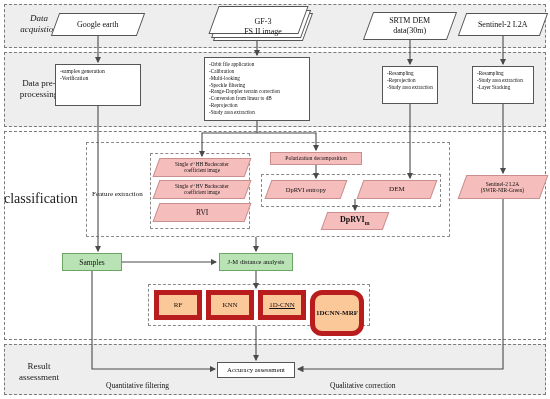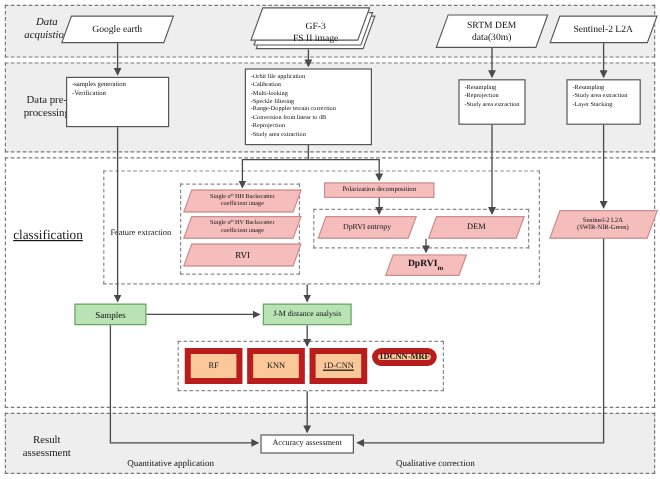--- a/index.html
+++ b/index.html
@@ -48,21 +48,21 @@
 
 <div id="page">
 
   <div class="band grey" style="top:4px;height:44px;"></div>
   <div class="band grey" style="top:52px;height:75px;"></div>
   <div class="band white" style="top:131px;height:209px;"></div>
   <div class="band grey" style="top:344px;height:51px;"></div>
 
   <div class="band-label" style="left:8px;top:13px;width:62px;font-size:9px;font-style:italic;">Data<br>acquistion</div>
   <div class="band-label" style="left:8px;top:78px;width:62px;font-size:9px;">Data pre-<br>processing</div>
-  <div class="band-label" style="left:4px;top:190px;width:72px;font-size:11px;text-decoration:underline;">classification</div>
+  <div class="band-label" style="left:4px;top:190px;width:72px;font-size:14px;">classification</div>
   <div class="band-label" style="left:8px;top:361px;width:62px;font-size:9px;">Result<br>assessment</div>
 
   <div class="node para" style="left:55px;top:13px;width:86px;height:23px;font-size:8px;">
     <span>Google earth</span>
   </div>
 
   <div class="node para stack" style="left:218px;top:13px;width:90px;height:28px;font-size:8px;z-index:2;">
     <span>
       <span>GF-3</span><br>
       <span>FS II image</span>
@@ -169,29 +169,29 @@
 
   <div class="node rect orange" style="left:154px;top:290px;width:48px;height:30px;font-size:7px;">
     <span>RF</span>
   </div>
   <div class="node rect orange" style="left:206px;top:290px;width:48px;height:30px;font-size:7px;">
     <span>KNN</span>
   </div>
   <div class="node rect orange" style="left:258px;top:290px;width:48px;height:30px;font-size:7px;text-decoration:underline;">
     <span>1D-CNN</span>
   </div>
-  <div class="node rect orange bold" style="left:310px;top:290px;width:54px;height:15px;font-size:7px;border-radius:12px;">
+  <div class="node rect orange bold" style="left:310px;top:290px;width:54px;height:46px;font-size:7px;border-radius:12px;">
     <span class="bold">1DCNN-MRF</span>
   </div>
 
   <div class="node rect" style="left:217px;top:362px;width:78px;height:16px;font-size:6.8px;background:#fff;">
     <span>Accuracy assessment</span>
   </div>
 
-  <div class="plain-label" style="left:106px;top:381px;width:110px;font-size:7.5px;">Quantitative application</div>
+  <div class="plain-label" style="left:106px;top:381px;width:110px;font-size:7.5px;">Quantitative filtering</div>
 
   <div class="plain-label" style="left:330px;top:381px;width:110px;font-size:7.5px;">Qualitative correction</div>
 
   <svg class="wires">
     <defs>
       <marker id="ah" markerWidth="6" markerHeight="6" refX="5" refY="3" orient="auto">
         <path d="M0,0 L6,3 L0,6 z" fill="#4a4a4a"></path>
       </marker>
     </defs>
 

